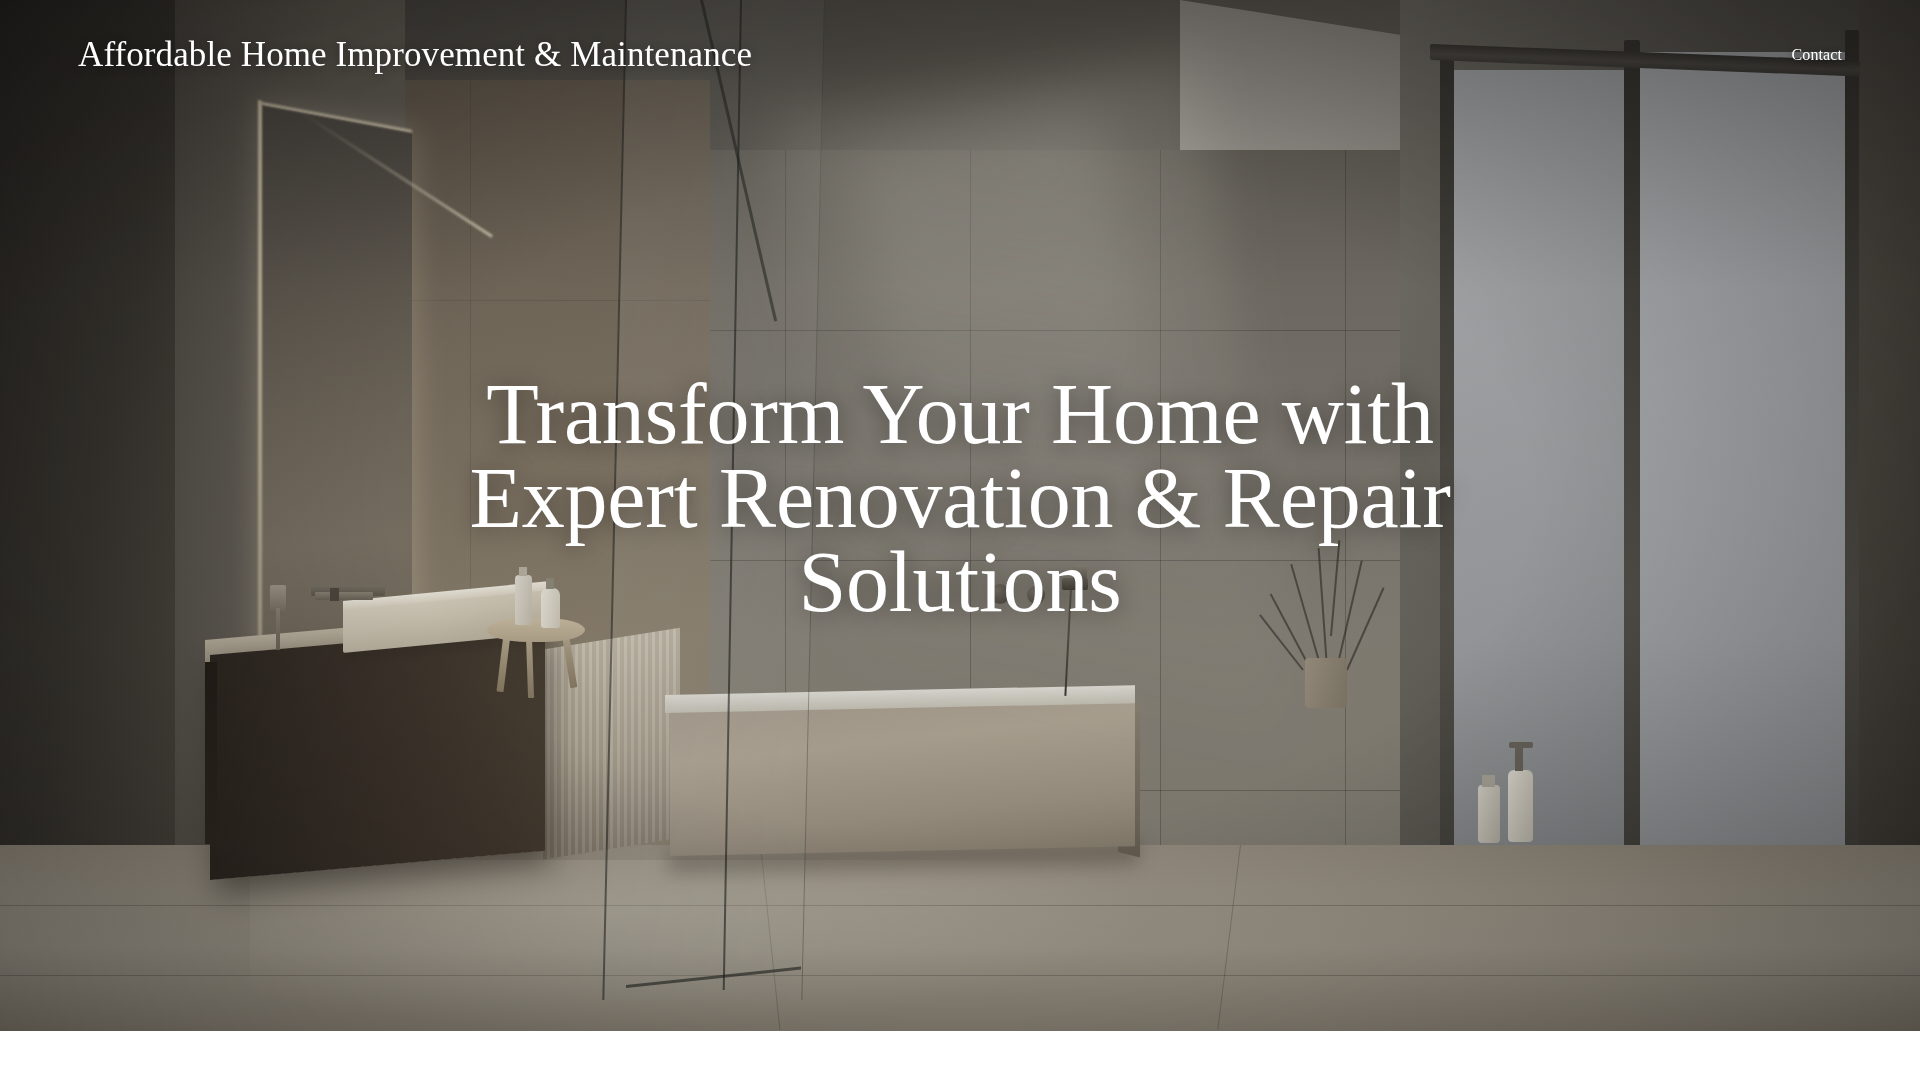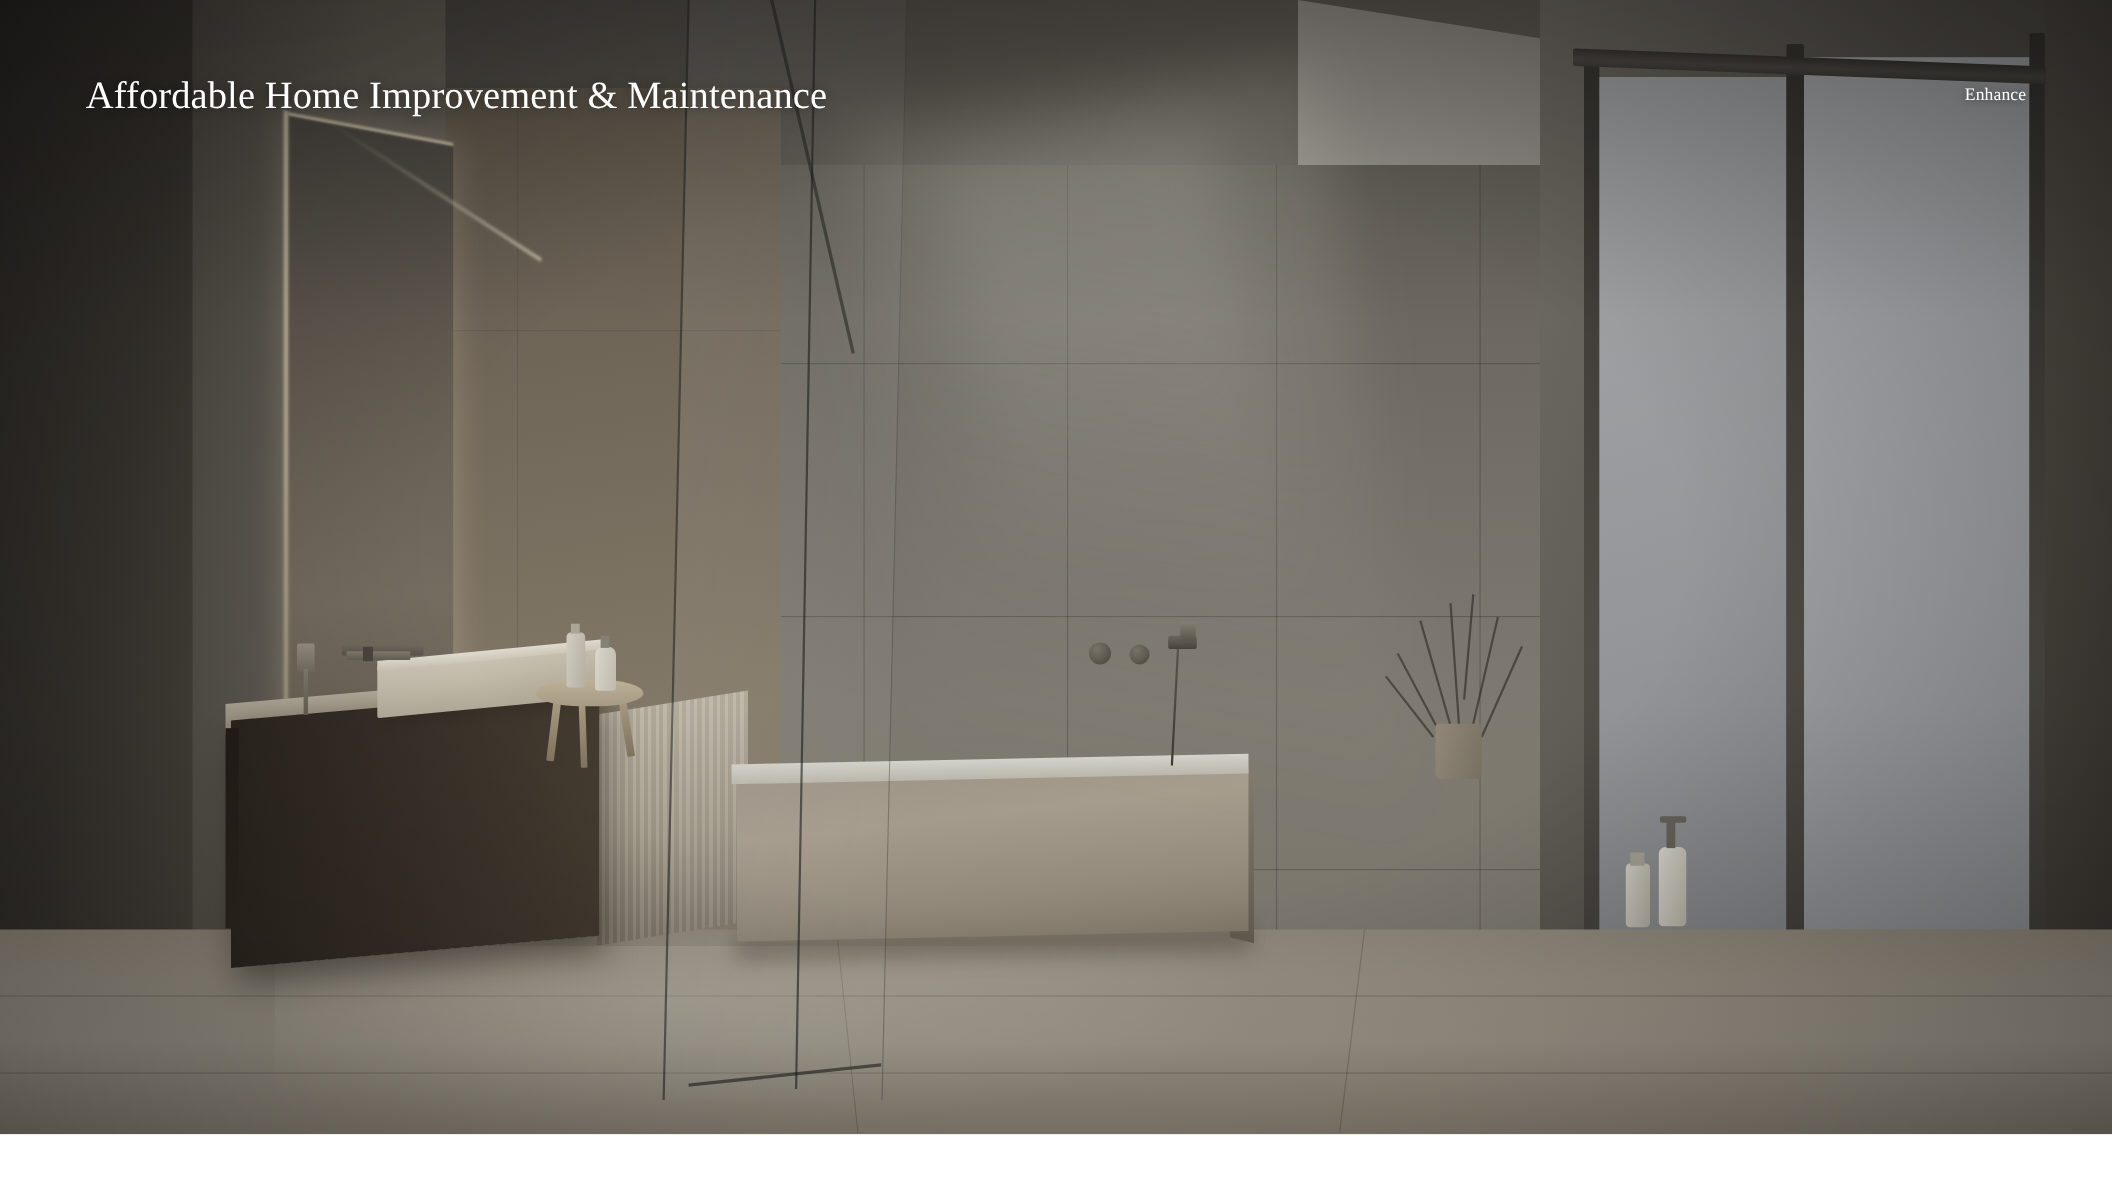--- a/index.html
+++ b/index.html
@@ -303,21 +303,21 @@
   }
   .hero-tint {
     inset:0;
     background:linear-gradient(180deg, rgba(22,20,18,.34) 0%, rgba(22,20,18,.10) 28%, rgba(22,20,18,.08) 62%, rgba(22,20,18,.22) 100%);
   }
 
   
   .nav {
     position:absolute; left:0; top:0; width:1920px; height:110px;
     display:flex; align-items:center; justify-content:space-between;
-    padding:0 78px; z-index:40;margin-top:32px;
+    padding:0 78px; z-index:40;
   }
   .brand {
     font-size:35px; color:#ffffff; font-weight:400;
     letter-spacing:.1px; line-height:1.1;
     text-shadow:0 1px 10px rgba(0,0,0,.40);
     white-space:nowrap; text-decoration:none;
   }
   .nav-links { display:flex; align-items:center; gap:34px; }
   .nav-link {
     font-size:16px; color:#ffffff; text-decoration:none;
@@ -458,22 +458,23 @@
 
     <div class="sunbeam"></div>
     <div class="sunbeam2"></div>
     <div class="hero-tint"></div>
     <div class="vignette"></div>
   </div>
 
   <nav class="nav">
     <a class="brand" href="#">Affordable Home Improvement &amp; Maintenance</a>
     <div class="nav-links">
-      <a class="nav-link" href="#">Enhance</a>
+      <a class="nav-link" href="#">Contact</a>
     </div>
   </nav>
 
   <div class="hero-copy">
+    <h1 class="headline">Transform Your Home with Expert Renovation &amp; Repair Solutions</h1>
   </div>
 
 </section>
 
 <div class="below"></div>
 
 </body></html>

